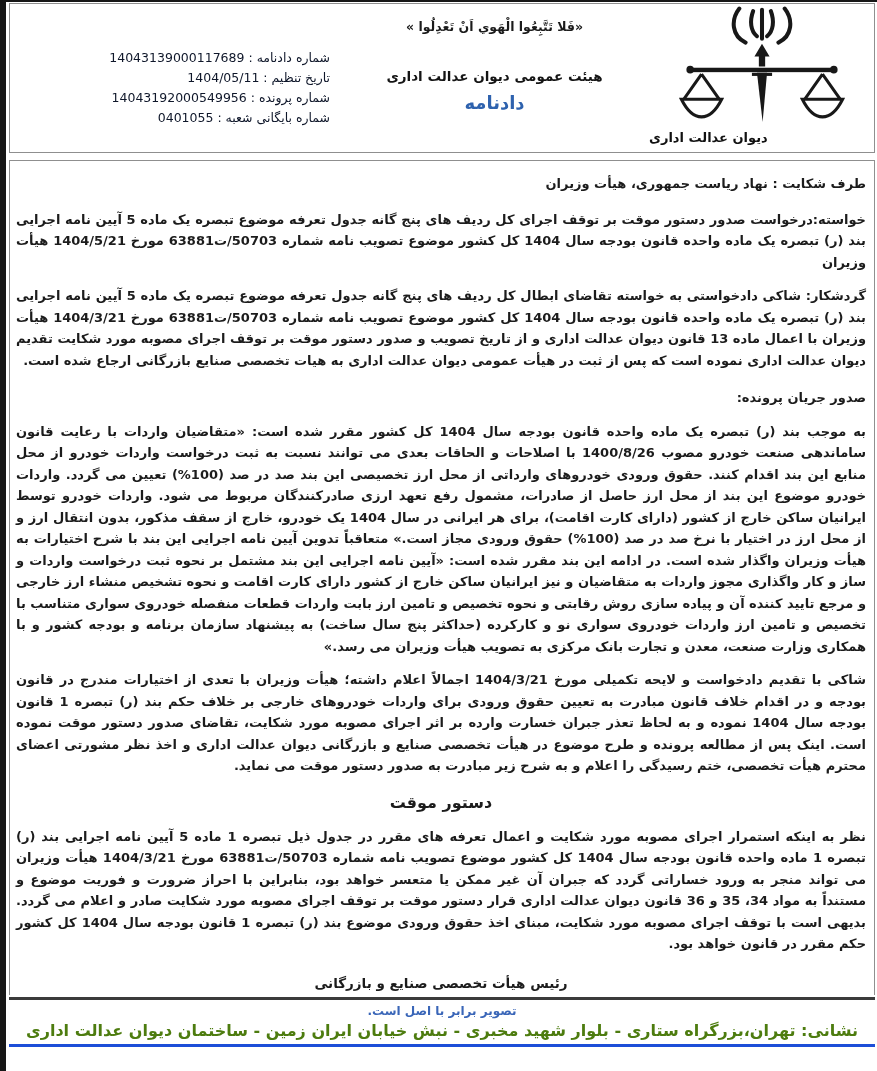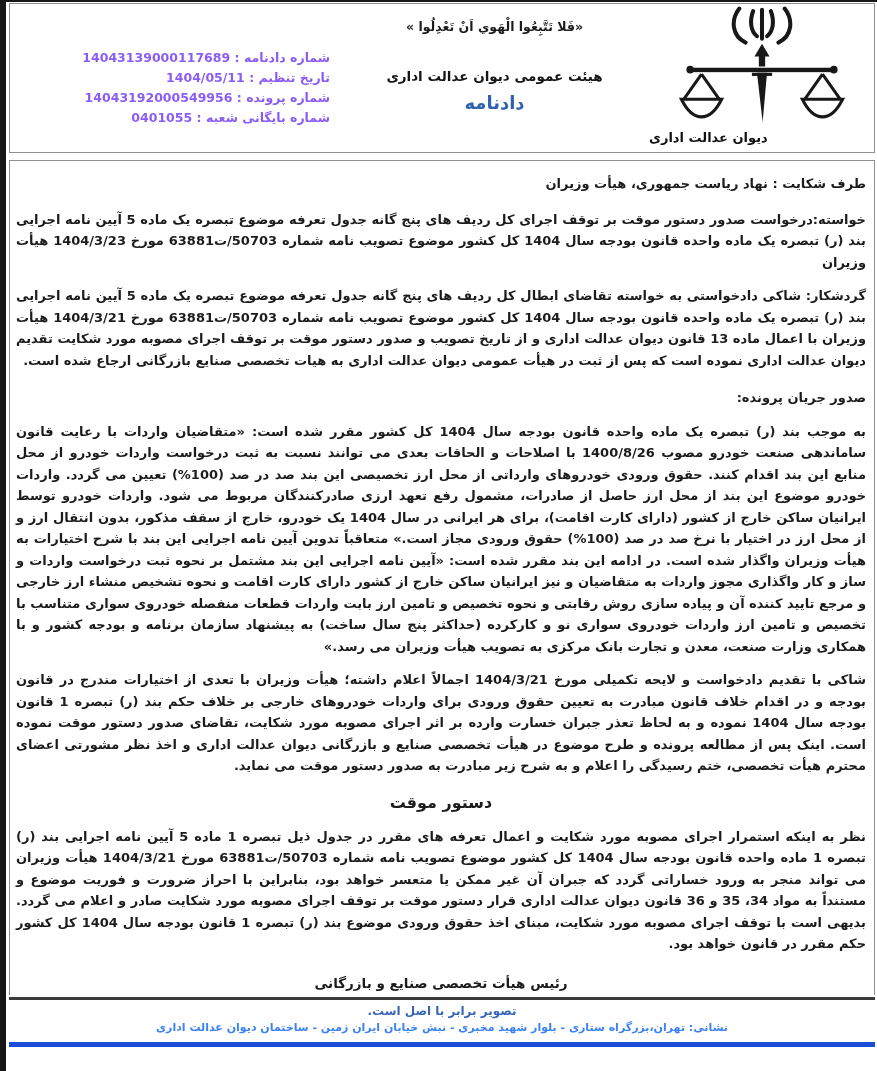--- a/index.html
+++ b/index.html
@@ -18,45 +18,45 @@
     display:flex; flex-direction:row; 
   }
   .emblem-col { width:225px; text-align:left; padding-top:2px; }
   .emblem-col svg { display:block; margin:0 auto; }
   .emblem-caption { font-size:13px; font-weight:bold; color:#111; margin-top:-2px; }
   .center-col { flex:1; text-align:center; color:#151515; }
   .verse { font-size:12.5px; font-weight:bold; margin-top:15px; color:#1b1b1b; }
   .org-line { font-size:13.5px; font-weight:bold; margin-top:34px; color:#141414; }
   .doc-type { font-size:18px; font-weight:bold; margin-top:8px; }
   .fields-col { width:330px; padding:44px 10px 0 14px; box-sizing:border-box; }
-  .field-row { font-size:12.5px; font-weight:bold; color:#8b5cf6; line-height:20px; text-align:right; white-space:nowrap; }
+  .field-row { font-size:12.5px; font-weight:normal; color:#0f172a; line-height:20px; text-align:right; white-space:nowrap; }
 
   
   .body-box {
     position:absolute; left:9px; right:2px; top:160px; height:835px;
     border:1px solid #8f8f8f; border-bottom:none; background:#fff; box-sizing:border-box;
     padding:12px 8px 0 6px; color:#1c1c1c;
   }
   .p {
     font-size:13px; font-weight:bold; line-height:21.5px;
     text-align:justify; margin:0 0 12px 0; color:#1c1c1c;
   }
   .p-short { text-align:right; }
   .heading-center { text-align:center; font-size:16px; font-weight:bold; margin:16px 0 14px 0; }
   .sig-title { text-align:center; font-size:13.5px; font-weight:bold; margin:20px 0 0 0; }
   .sig-name  { text-align:center; font-size:13.5px; font-weight:bold; margin:16px 0 0 0; }
 
   
   .footer-box {
     position:absolute; left:9px; right:2px; top:997px; height:50px;
-    border-top:3px solid #3b3b3b; border-bottom:5px solid #1d4ed8;
+    border-top:3px solid #3b3b3b; border-bottom:3px solid #1d4ed8;
     background:#fff; box-sizing:border-box; text-align:center; padding-top:4px;
   }
   .certify-line { font-size:12px; font-weight:bold; }
-  .address-line { font-size:11px; font-weight:bold; color:#3b82f6; margin-top:3px; }
+  .address-line { font-size:16px; font-weight:bold; color:#4d7c0f; margin-top:3px; }
 </style>
 </head>
 <body>
 
 <div class="page">
   <div class="edge-left"></div>
   <div class="edge-top"></div>
 
   <div class="header-box">
 
@@ -116,21 +116,21 @@
       </div>
       <div class="field-row">
         <span>شماره بایگانی شعبه :</span>
         <span>0401055</span>
       </div>
     </div>
   </div>
 
   <div class="body-box">
     <p class="p p-short" style="margin-bottom:14px;">طرف شکایت : نهاد ریاست جمهوری، هیأت وزیران</p>
-    <p class="p">خواسته:درخواست صدور دستور موقت بر توقف اجرای کل ردیف های پنج گانه جدول تعرفه موضوع تبصره یک ماده 5 آیین نامه اجرایی بند (ر) تبصره یک ماده واحده قانون بودجه سال 1404 کل کشور موضوع تصویب نامه شماره 50703/ت63881 مورخ 1404/3/23 هیأت وزیران</p>
+    <p class="p">خواسته:درخواست صدور دستور موقت بر توقف اجرای کل ردیف های پنج گانه جدول تعرفه موضوع تبصره یک ماده 5 آیین نامه اجرایی بند (ر) تبصره یک ماده واحده قانون بودجه سال 1404 کل کشور موضوع تصویب نامه شماره 50703/ت63881 مورخ 1404/5/21 هیأت وزیران</p>
     <p class="p" style="margin-bottom:16px;">گردشکار: شاکی دادخواستی به خواسته تقاضای ابطال کل ردیف های پنج گانه جدول تعرفه موضوع تبصره یک ماده 5 آیین نامه اجرایی بند (ر) تبصره یک ماده واحده قانون بودجه سال 1404 کل کشور موضوع تصویب نامه شماره 50703/ت63881 مورخ 1404/3/21 هیأت وزیران با اعمال ماده 13 قانون دیوان عدالت اداری و از تاریخ تصویب و صدور دستور موقت بر توقف اجرای مصوبه مورد شکایت تقدیم دیوان عدالت اداری نموده است که پس از ثبت در هیأت عمومی دیوان عدالت اداری به هیات تخصصی صنایع بازرگانی ارجاع شده است.</p>
     <p class="p p-short">صدور جریان پرونده:</p>
     <p class="p">به موجب بند (ر) تبصره یک ماده واحده قانون بودجه سال 1404 کل کشور مقرر شده است: «متقاضیان واردات با رعایت قانون ساماندهی صنعت خودرو مصوب 1400/8/26 با اصلاحات و الحاقات بعدی می توانند نسبت به ثبت درخواست واردات خودرو از محل منابع این بند اقدام کنند. حقوق ورودی خودروهای وارداتی از محل ارز تخصیصی این بند صد در صد (100%) تعیین می گردد. واردات خودرو موضوع این بند از محل ارز حاصل از صادرات، مشمول رفع تعهد ارزی صادرکنندگان مربوط می شود. واردات خودرو توسط ایرانیان ساکن خارج از کشور (دارای کارت اقامت)، برای هر ایرانی در سال 1404 یک خودرو، خارج از سقف مذکور، بدون انتقال ارز و از محل ارز در اختیار با نرخ صد در صد (100%) حقوق ورودی مجاز است.» متعاقباً تدوین آیین نامه اجرایی این بند با شرح اختیارات به هیأت وزیران واگذار شده است. در ادامه این بند مقرر شده است: «آیین نامه اجرایی این بند مشتمل بر نحوه ثبت درخواست واردات و ساز و کار واگذاری مجوز واردات به متقاضیان و نیز ایرانیان ساکن خارج از کشور دارای کارت اقامت و نحوه تشخیص منشاء ارز خارجی و مرجع تایید کننده آن و پیاده سازی روش رقابتی و نحوه تخصیص و تامین ارز بابت واردات قطعات منفصله خودروی سواری متناسب با تخصیص و تامین ارز واردات خودروی سواری نو و کارکرده (حداکثر پنج سال ساخت) به پیشنهاد سازمان برنامه و بودجه کشور و با همکاری وزارت صنعت، معدن و تجارت  بانک مرکزی به تصویب هیأت وزیران می رسد.»</p>
     <p class="p">شاکی با تقدیم دادخواست و لایحه تکمیلی مورخ 1404/3/21 اجمالاً اعلام داشته؛ هیأت وزیران با تعدی از اختیارات مندرج در قانون بودجه و در اقدام خلاف قانون مبادرت به تعیین حقوق ورودی برای واردات خودروهای خارجی بر خلاف حکم بند (ر) تبصره 1 قانون بودجه سال 1404 نموده و به لحاظ تعذر جبران خسارت وارده بر اثر اجرای مصوبه مورد شکایت، تقاضای صدور دستور موقت نموده است. اینک پس از مطالعه پرونده و طرح موضوع در هیأت تخصصی صنایع و بازرگانی دیوان عدالت اداری و اخذ نظر مشورتی اعضای محترم هیأت تخصصی، ختم رسیدگی را اعلام و به شرح زیر مبادرت به صدور دستور موقت می نماید.</p>
     <div class="heading-center">دستور موقت</div>
     <p class="p">نظر به اینکه استمرار اجرای مصوبه مورد شکایت و اعمال تعرفه های مقرر در جدول ذیل تبصره 1 ماده 5 آیین نامه اجرایی بند (ر) تبصره 1 ماده واحده قانون بودجه سال 1404 کل کشور موضوع تصویب نامه شماره 50703/ت63881 مورخ 1404/3/21 هیأت وزیران می تواند منجر به ورود خساراتی گردد که جبران آن غیر ممکن یا متعسر خواهد بود، بنابراین با احراز ضرورت و فوریت موضوع و مستنداً به مواد 34، 35 و 36 قانون دیوان عدالت اداری قرار دستور موقت بر توقف اجرای مصوبه مورد شکایت صادر و اعلام می گردد. بدیهی است با توقف اجرای مصوبه مورد شکایت، مبنای اخذ حقوق ورودی موضوع بند (ر) تبصره 1 قانون بودجه سال 1404 کل کشور حکم مقرر در قانون خواهد بود.</p>
     <div class="sig-title">رئیس هیأت تخصصی صنایع و بازرگانی</div>
     <div class="sig-name">علی رضا خلیل زاده</div>
 
   </div>

